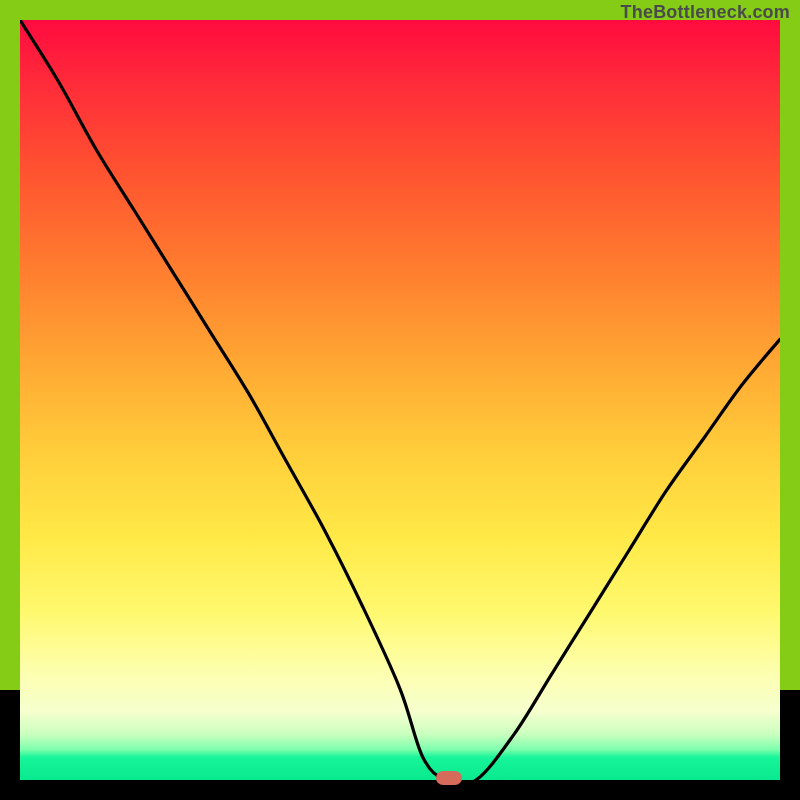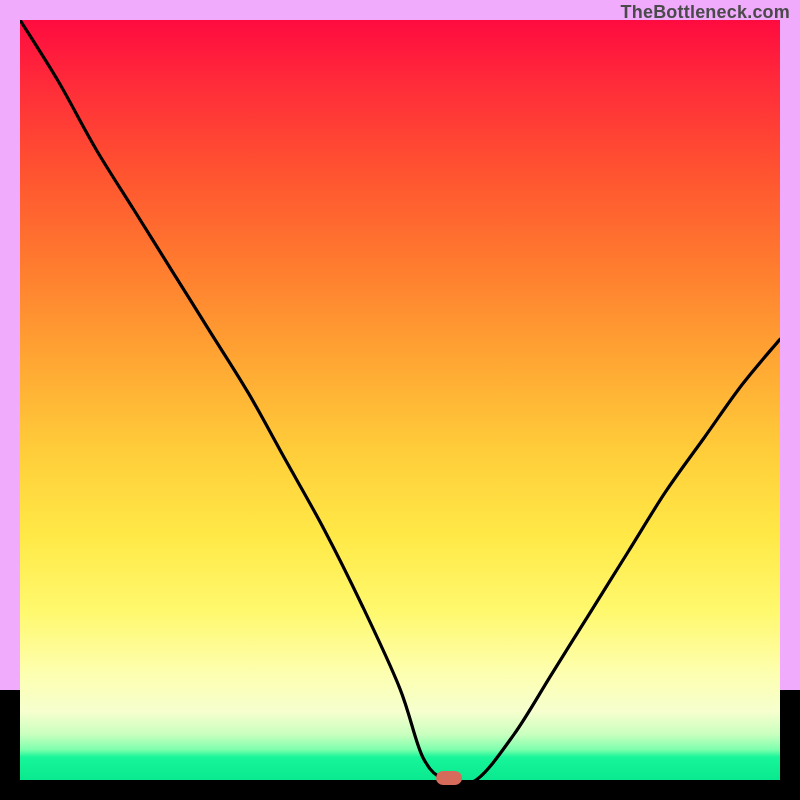--- a/index.html
+++ b/index.html
@@ -8,21 +8,21 @@
     width: 800px;
     height: 800px;
     background: #000;
     overflow: hidden;
     font-family: Arial, Helvetica, sans-serif;
   }
   .frame {
     position: relative;
     width: 800px;
     height: 690px;
-    background: #f0abfc;
+    background: #84cc16;
   }
   .plot-area {
     position: absolute;
     left: 20px;
     top: 20px;
     width: 760px;
     height: 760px;
     
     background: linear-gradient(
       to bottom,

